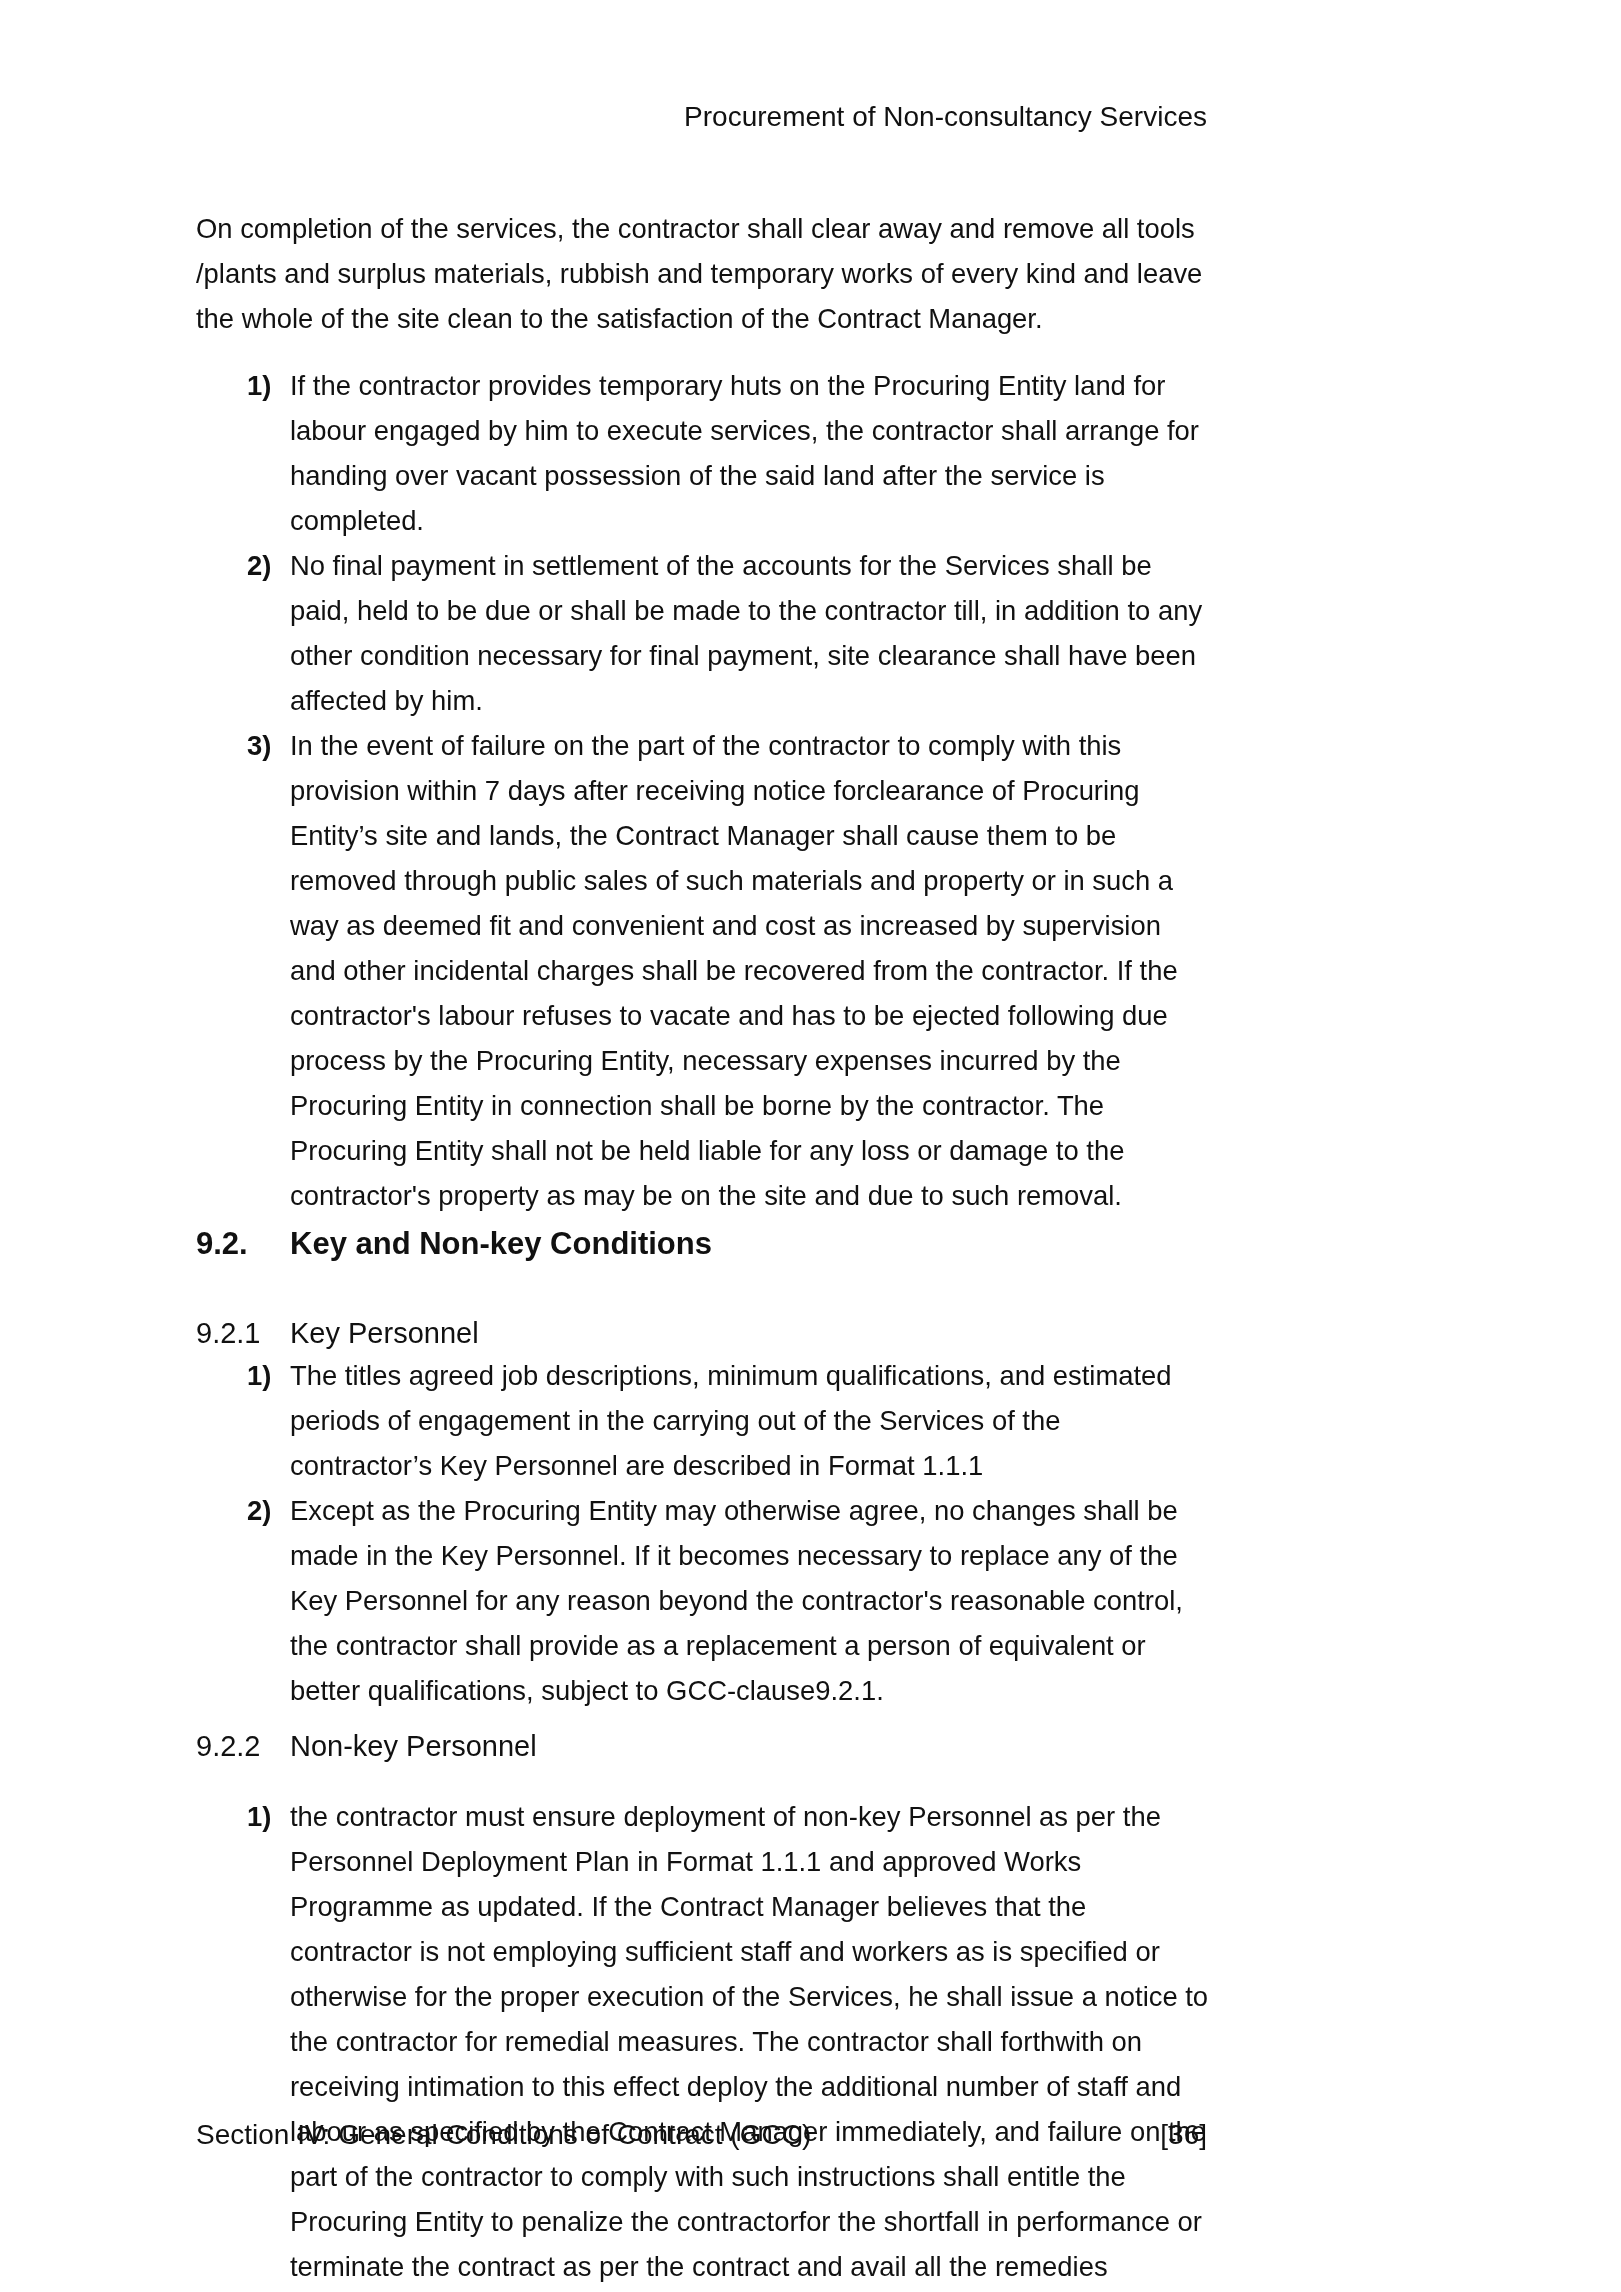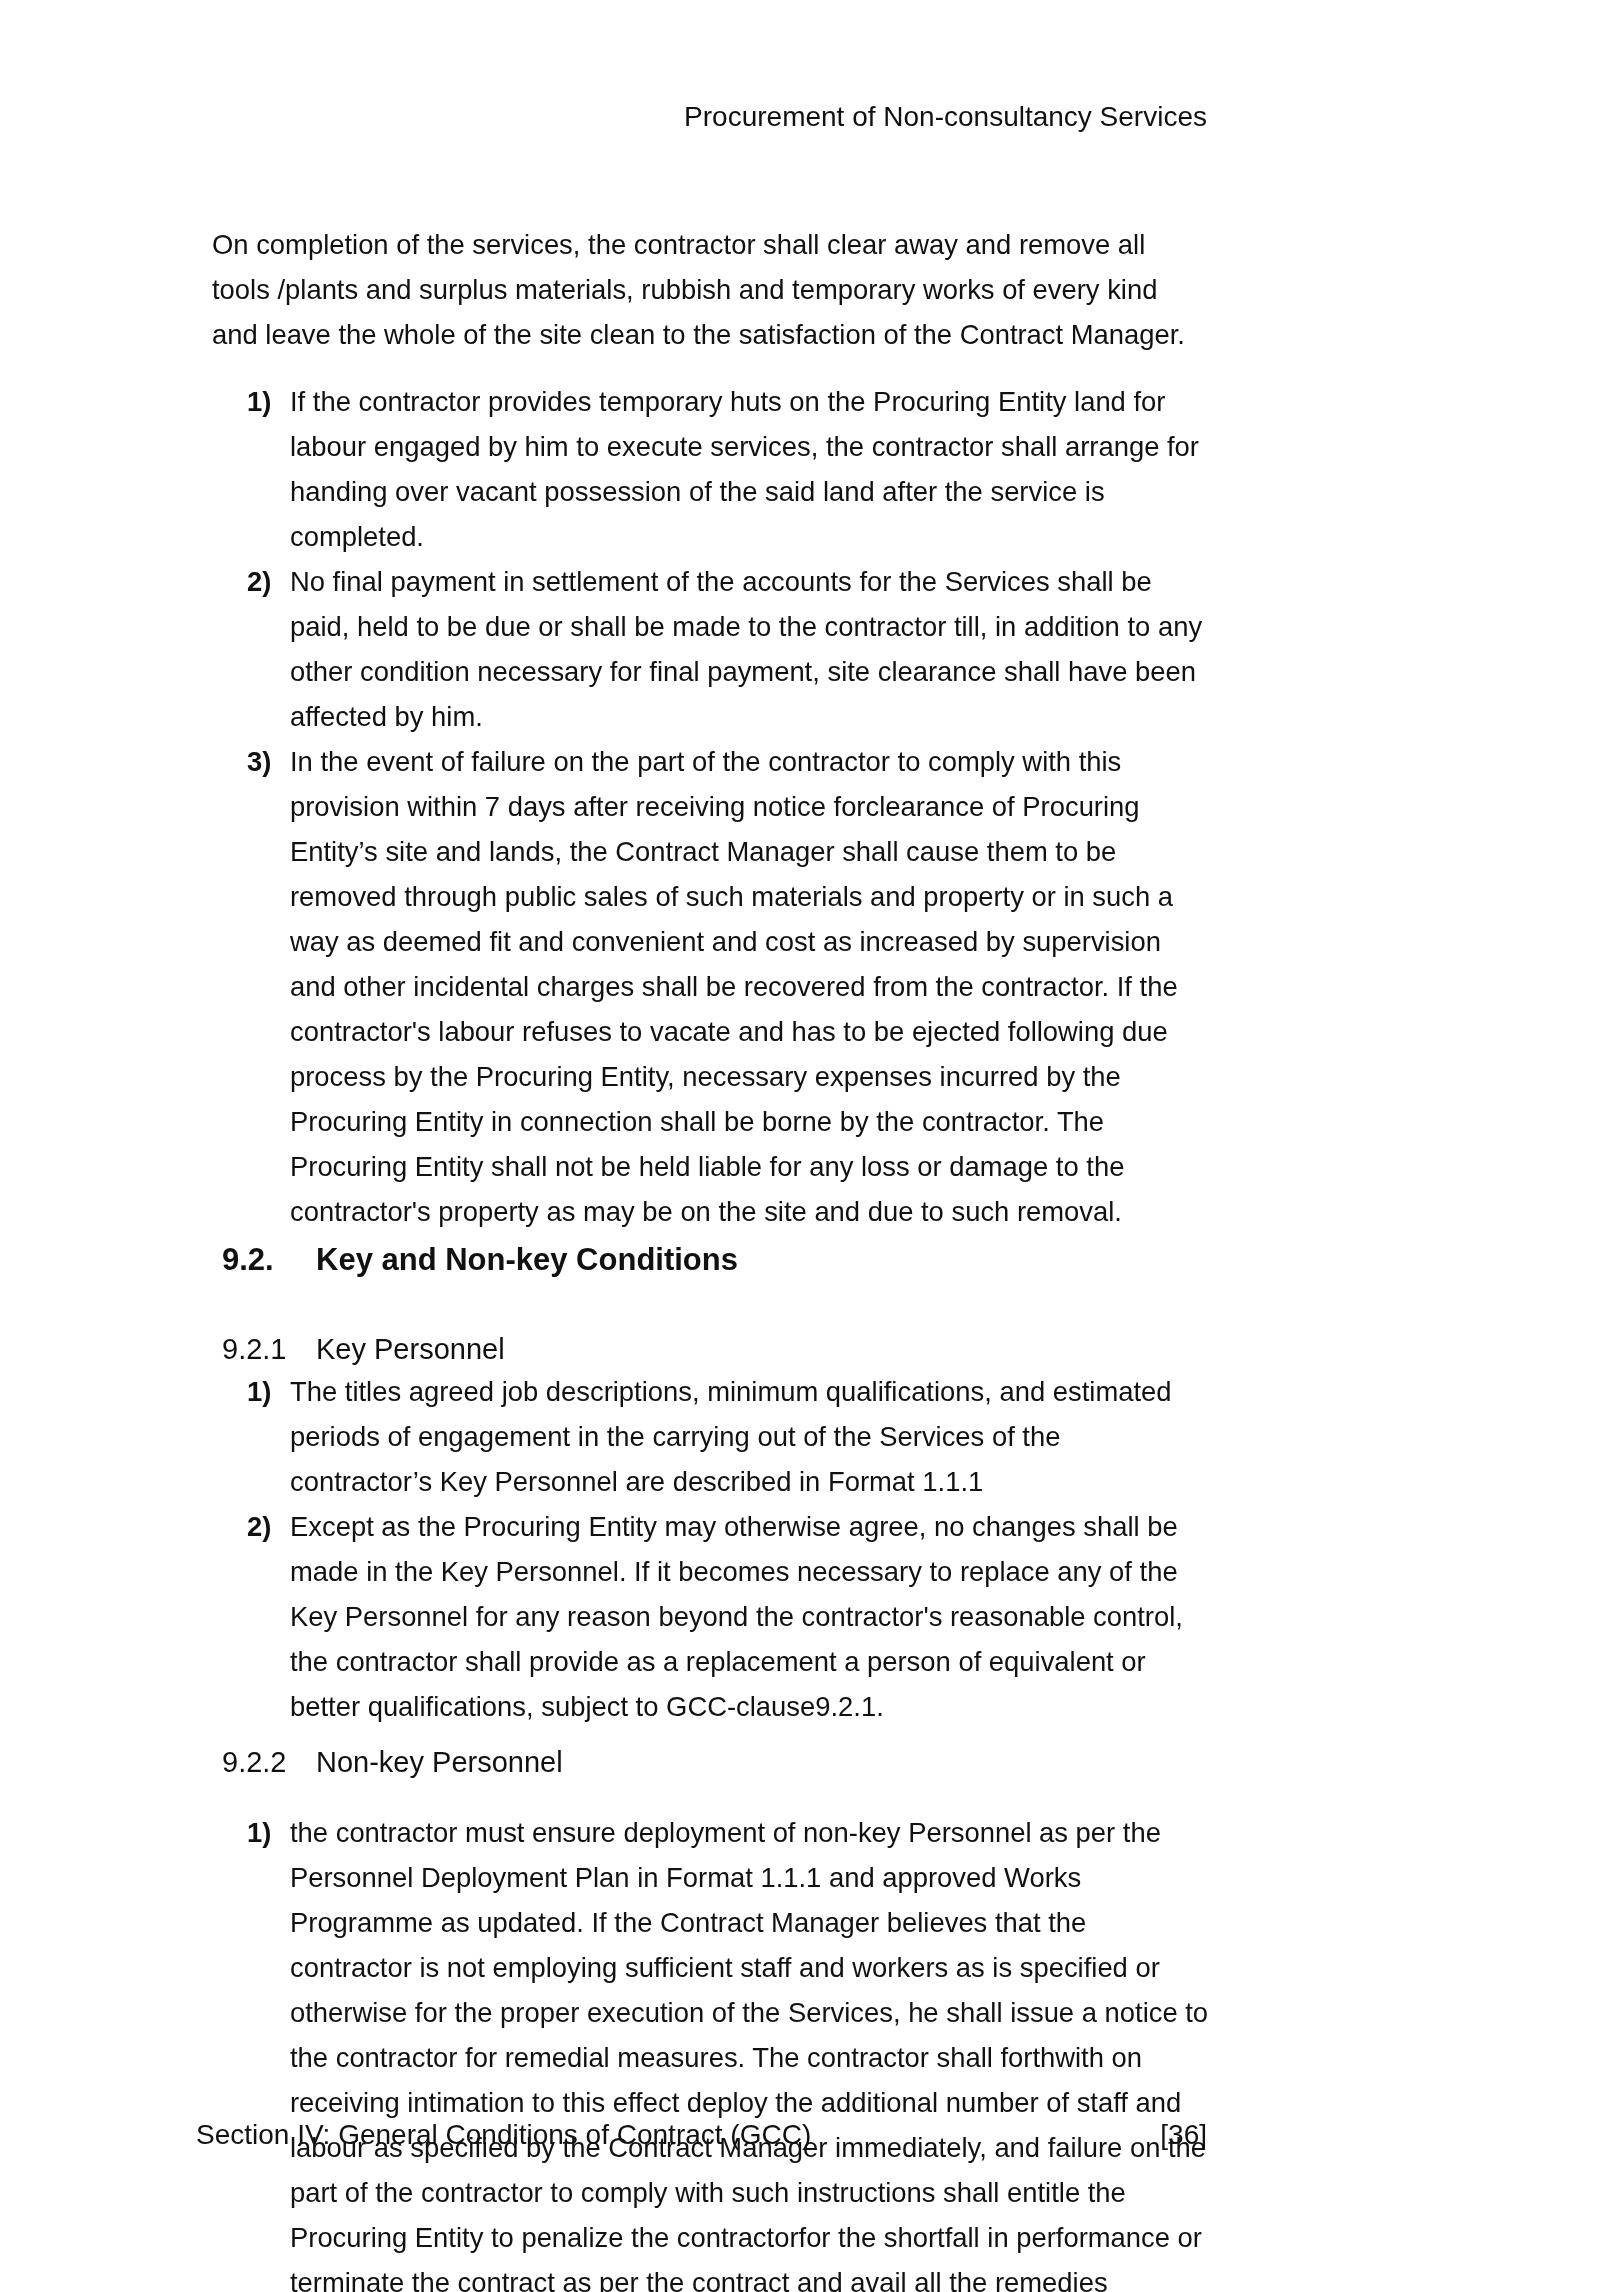--- a/index.html
+++ b/index.html
@@ -26,21 +26,21 @@
   }
   .content {
     position: absolute;
     top: 206px;
     left: 196px;
     right: 190px;
     font-size: 27.4px;
     line-height: 45px;
   }
   .intro {
-    margin: 16px;
+    margin: 0;
   }
   .doc-list {
     margin-top: 21.6px;
   }
   .doc-list-item {
     display: flex;
     align-items: flex-start;
   }
   .li-num {
     flex: 0 0 94px;
@@ -60,21 +60,20 @@
   .h-sub {
     display: flex;
     font-size: 29px;
     font-weight: 400;
     line-height: 39px;
   }
   .h-sub-1 { margin-top: 49px; }
   .h-sub-2 { margin-top: 13.7px; }
   .h-num {
     flex: 0 0 94px;
-    margin-left: 26px;
   }
   .h-title {
     flex: 1;
   }
   .sub-list-1 { margin-top: 0px; }
   .sub-list-2 { margin-top: 27.4px; }
   .running-footer {
     position: absolute;
     top: 2117px;
     left: 196px;

